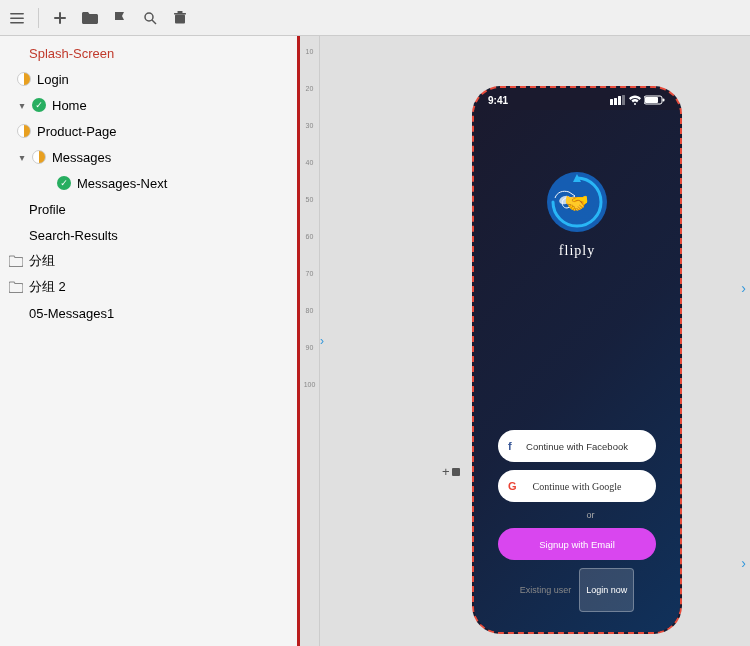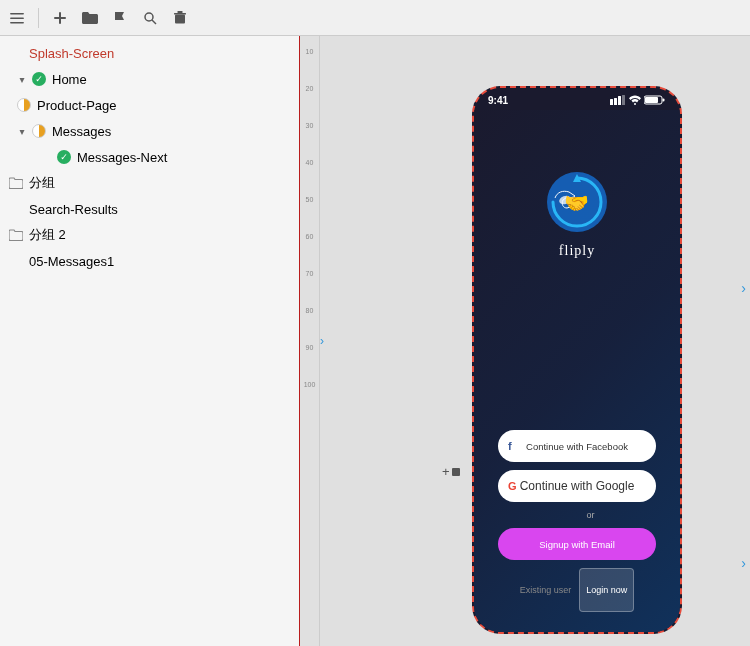--- a/index.html
+++ b/index.html
@@ -45,21 +45,21 @@
     .main-layout {
       display: flex;
       flex: 1;
       overflow: hidden;
     }
 
     
     .left-panel {
       width: 300px;
       background: #f5f5f5;
-      border-right: 1px solid #b91c1c;
+      border-right: 3px solid #b91c1c;
       display: flex;
       flex-direction: column;
       flex-shrink: 0;
       overflow: hidden;
     }
 
     .tree-container {
       flex: 1;
       overflow-y: auto;
       overflow-x: hidden;
@@ -340,20 +340,26 @@
 <div class="main-layout">
 
   <div class="left-panel">
     <div class="tree-container">
 
       <div class="tree-item" style="color:#c0392b;">
         <span class="tree-icon"></span>
         <span>Splash-Screen</span>
       </div>
 
+      <div class="tree-item tree-indent-1">
+        <span class="tree-icon">
+          <span style="width:14px;height:14px;border-radius:50%;background:conic-gradient(#e8a020 180deg, white 180deg);display:inline-block;border:1px solid #ccc;"></span>
+        </span>
+        <span>Login</span>
+      </div>
 
       <div class="tree-item tree-indent-1">
         <span class="chevron">▾</span>
         <span class="tree-icon">
           <span class="icon-green-check">✓</span>
         </span>
         <span>Home</span>
       </div>
 
       <div class="tree-item tree-indent-2">
@@ -371,33 +377,37 @@
         <span>Messages</span>
       </div>
 
       <div class="tree-item tree-indent-4">
         <span class="tree-icon">
           <span class="icon-green-check">✓</span>
         </span>
         <span>Messages-Next</span>
       </div>
 
+      <div class="tree-item">
+        <span class="tree-icon"></span>
+        <span>Profile</span>
+      </div>
+
+      <div class="tree-item">
+        <span class="tree-icon"></span>
+        <span>Search-Results</span>
+      </div>
 
       <div class="tree-item">
         <span class="tree-icon icon-folder">
           <svg width="14" height="12" viewBox="0 0 14 12" fill="none" stroke="#888" stroke-width="1.2">
             <path d="M0 2.5C0 1.7 0.7 1 1.5 1H5l1 1.5H12.5C13.3 2.5 14 3.2 14 4v6c0 .8-.7 1.5-1.5 1.5h-11C.7 11.5 0 10.8 0 10V2.5z"></path>
           </svg>
         </span>
         <span>分组</span>
-      </div>
-
-      <div class="tree-item">
-        <span class="tree-icon"></span>
-        <span>Search-Results</span>
       </div>
 
       <div class="tree-item">
         <span class="tree-icon icon-folder">
           <svg width="14" height="12" viewBox="0 0 14 12" fill="none" stroke="#888" stroke-width="1.2">
             <path d="M0 2.5C0 1.7 0.7 1 1.5 1H5l1 1.5H12.5C13.3 2.5 14 3.2 14 4v6c0 .8-.7 1.5-1.5 1.5h-11C.7 11.5 0 10.8 0 10V2.5z"></path>
           </svg>
         </span>
         <span>分组 2</span>
       </div>
@@ -494,21 +504,21 @@
 
             <div class="phone-buttons-area">
 
               <div class="phone-btn btn-facebook">
                 <span style="position:absolute;left:10px;font-weight:700;color:#3b5998;font-size:11px;">f</span>
                 <span style="font-size:9.5px;color:#333;">Continue with Facebook</span>
               </div>
 
               <div class="phone-btn btn-google">
                 <span style="position:absolute;left:10px;font-weight:700;color:#ea4335;font-size:11px;">G</span>
-                <span style="font-size:12px;color:#333;">Continue with Google</span>
+                <span style="font-size:10px;color:#333;font-family:Liberation Serif, serif;">Continue with Google</span>
               </div>
 
               <div class="or-divider">
                 <span>or</span>
               </div>
 
               <div class="phone-btn btn-email">
                 <span style="font-size:9.5px;">Signup with Email</span>
               </div>
 

